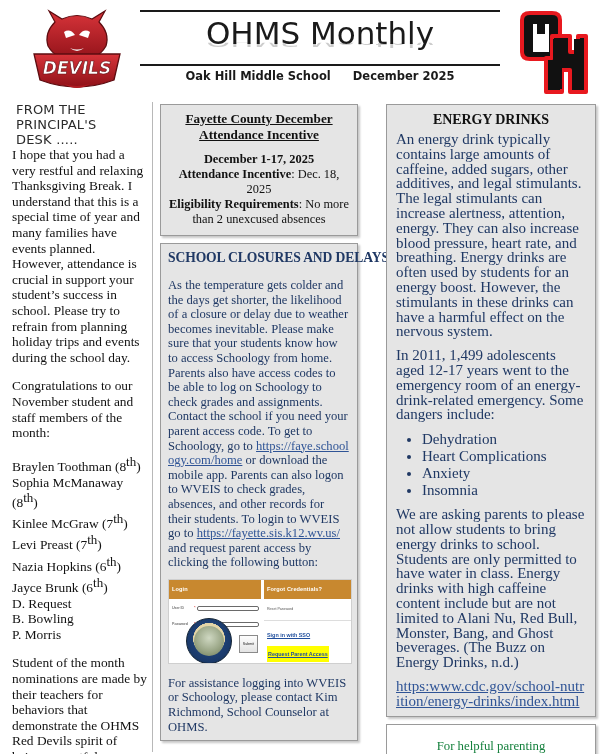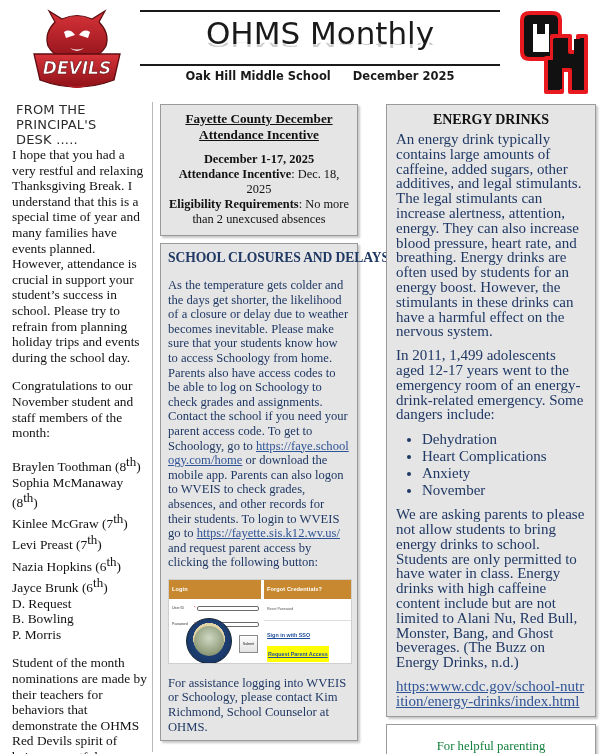--- a/index.html
+++ b/index.html
@@ -395,21 +395,21 @@
 
     <div class="box" style="padding:7px 9px 7px 9px;">
       <div class="sec-head center">ENERGY DRINKS</div>
       <div class="right-body">
         <p>An energy drink typically contains large amounts of caffeine, added sugars, other additives, and legal stimulants. The legal stimulants can increase alertness, attention, energy. They can also increase blood pressure, heart rate, and breathing. Energy drinks are often used by students for an energy boost. However, the stimulants in these drinks can have a harmful effect on the nervous system.</p>
         <p>In 2011, 1,499 adolescents aged 12-17 years went to the emergency room of an energy-drink-related emergency. Some dangers include:</p>
         <ul class="dangers" id="dangers-list">
             <li>Dehydration</li>
             <li>Heart Complications</li>
             <li>Anxiety</li>
-            <li>November</li>
+            <li>Insomnia</li>
           </ul>
         <p>We are asking parents to please not allow students to bring energy drinks to school. Students are only permitted to have water in class. Energy drinks with high caffeine content include but are not limited to Alani Nu, Red Bull, Monster, Bang, and Ghost beverages. (The Buzz on Energy Drinks, n.d.)</p>
         <p style="margin-bottom:0;">
           <a class="link" href="#">https:www.cdc.gov/school-nutrition/energy-drinks/index.html</a>
         </p>
       </div>
     </div>
 
     <div class="parent-box">
       <div class="parent-text">

